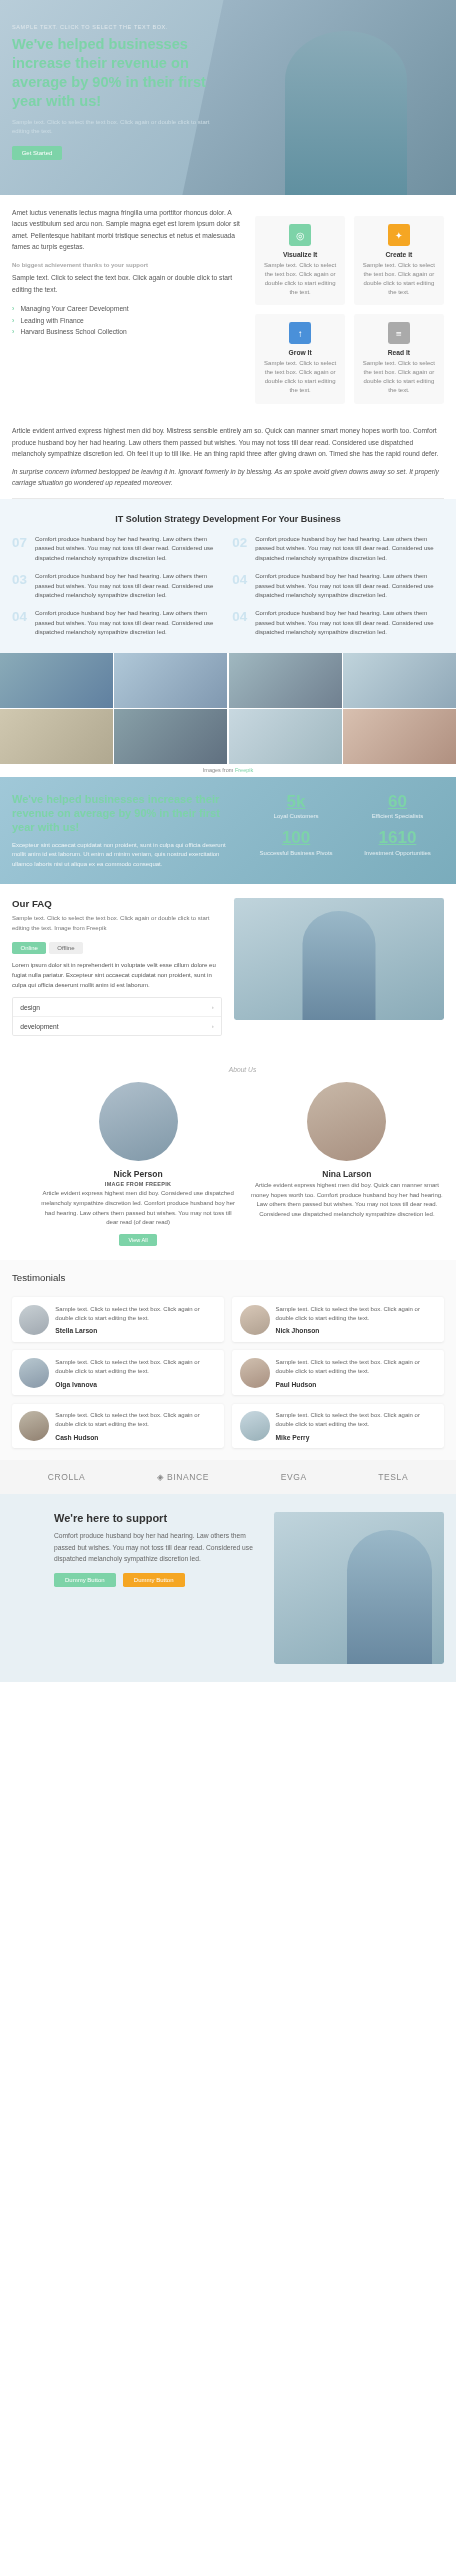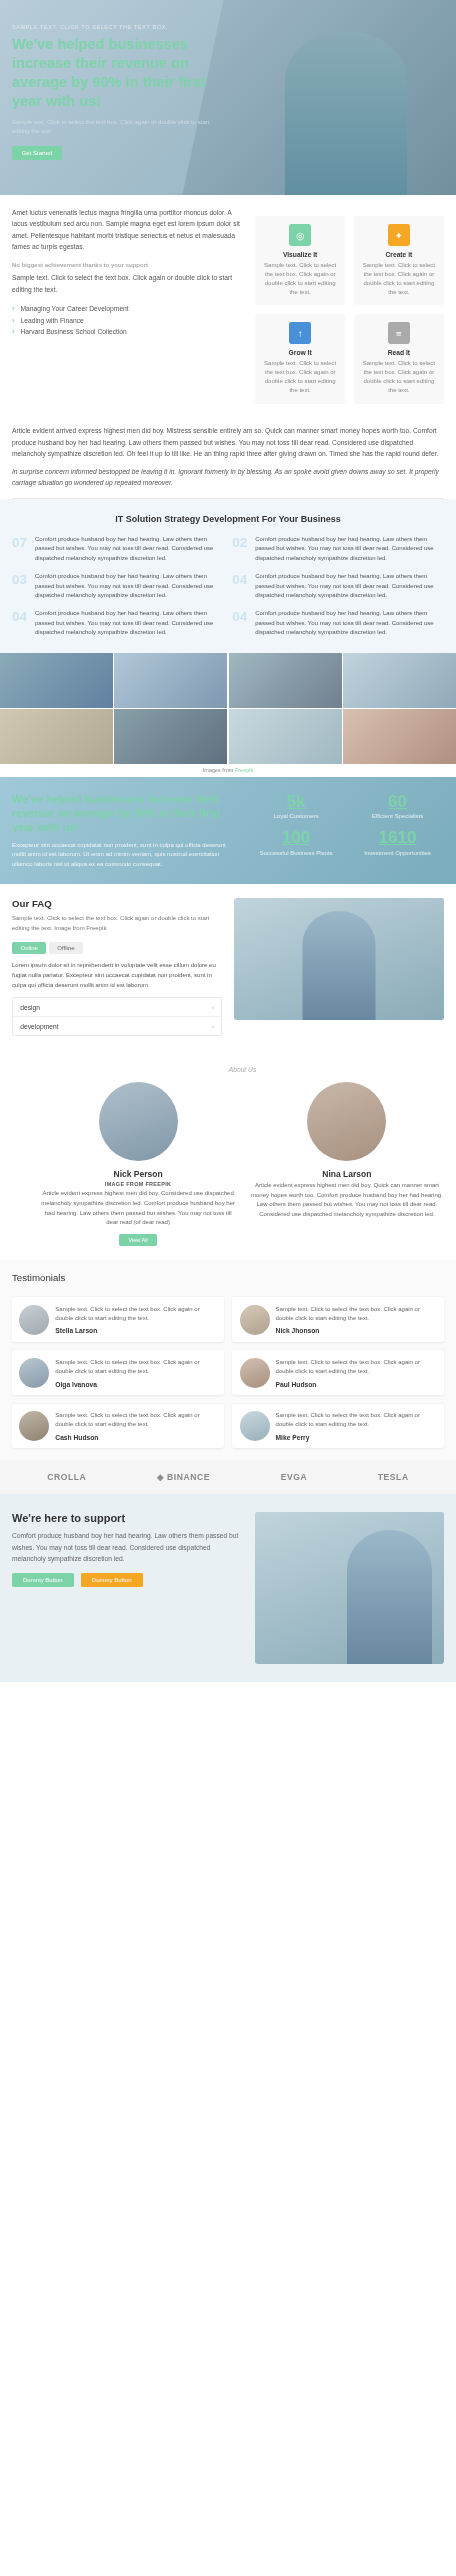--- a/index.html
+++ b/index.html
@@ -260,31 +260,31 @@
     .test-av3 { background: linear-gradient(160deg, #b8c8d0, #8898a8); }
     .test-av4 { background: linear-gradient(160deg, #d0c0b0, #a89080); }
     .test-av5 { background: linear-gradient(160deg, #c0b8a8, #908070); }
     .test-av6 { background: linear-gradient(160deg, #c8d8e0, #98b0b8); }
     .test-content { flex: 1; }
     .test-text { font-size: 6px; color: #666; line-height: 1.6; margin-bottom: 3.6px; }
     .test-name { font-size: 6.7px; font-weight: bold; color: #333; }
 
     
     .brands-section { padding: 12px; background: #f5f5f5; display: flex; justify-content: space-around; align-items: center; }
-    .brand-item { font-size: 8.5px; font-weight: bold; color: #888; letter-spacing: 0.6px; text-transform: uppercase; }
+    .brand-item { font-size: 8.5px; font-weight: normal; color: #888; letter-spacing: 0.6px; text-transform: uppercase; }
 
     
     .support-section {
       padding: 18px 12px;
       background: #e8f0f4;
       display: flex;
       gap: 12px;
       align-items: flex-start;
     }
-    .support-left { width: 55%; }
+    .support-left { width: 55%; margin-left: 42px; }
     .support-title { font-size: 11px; font-weight: bold; color: #333; margin-bottom: 6px; }
     .support-text { font-size: 6.7px; color: #666; line-height: 1.7; margin-bottom: 8.5px; }
     .support-btn { display: inline-block; background: #7dd3a8; color: #fff; padding: 4.3px 11px; border-radius: 1.8px; font-size: 6px; cursor: pointer; margin-bottom: 4.9px; }
     .support-btn2 { display: inline-block; background: #f5a623; color: #fff; padding: 4.3px 11px; border-radius: 1.8px; font-size: 6px; cursor: pointer; margin-left: 4.9px; }
     .support-right {
       width: 45%;
       height: 152px;
       background: linear-gradient(160deg, #c0d4dc, #8aabb8);
       border-radius: 2.4px;
       position: relative;

